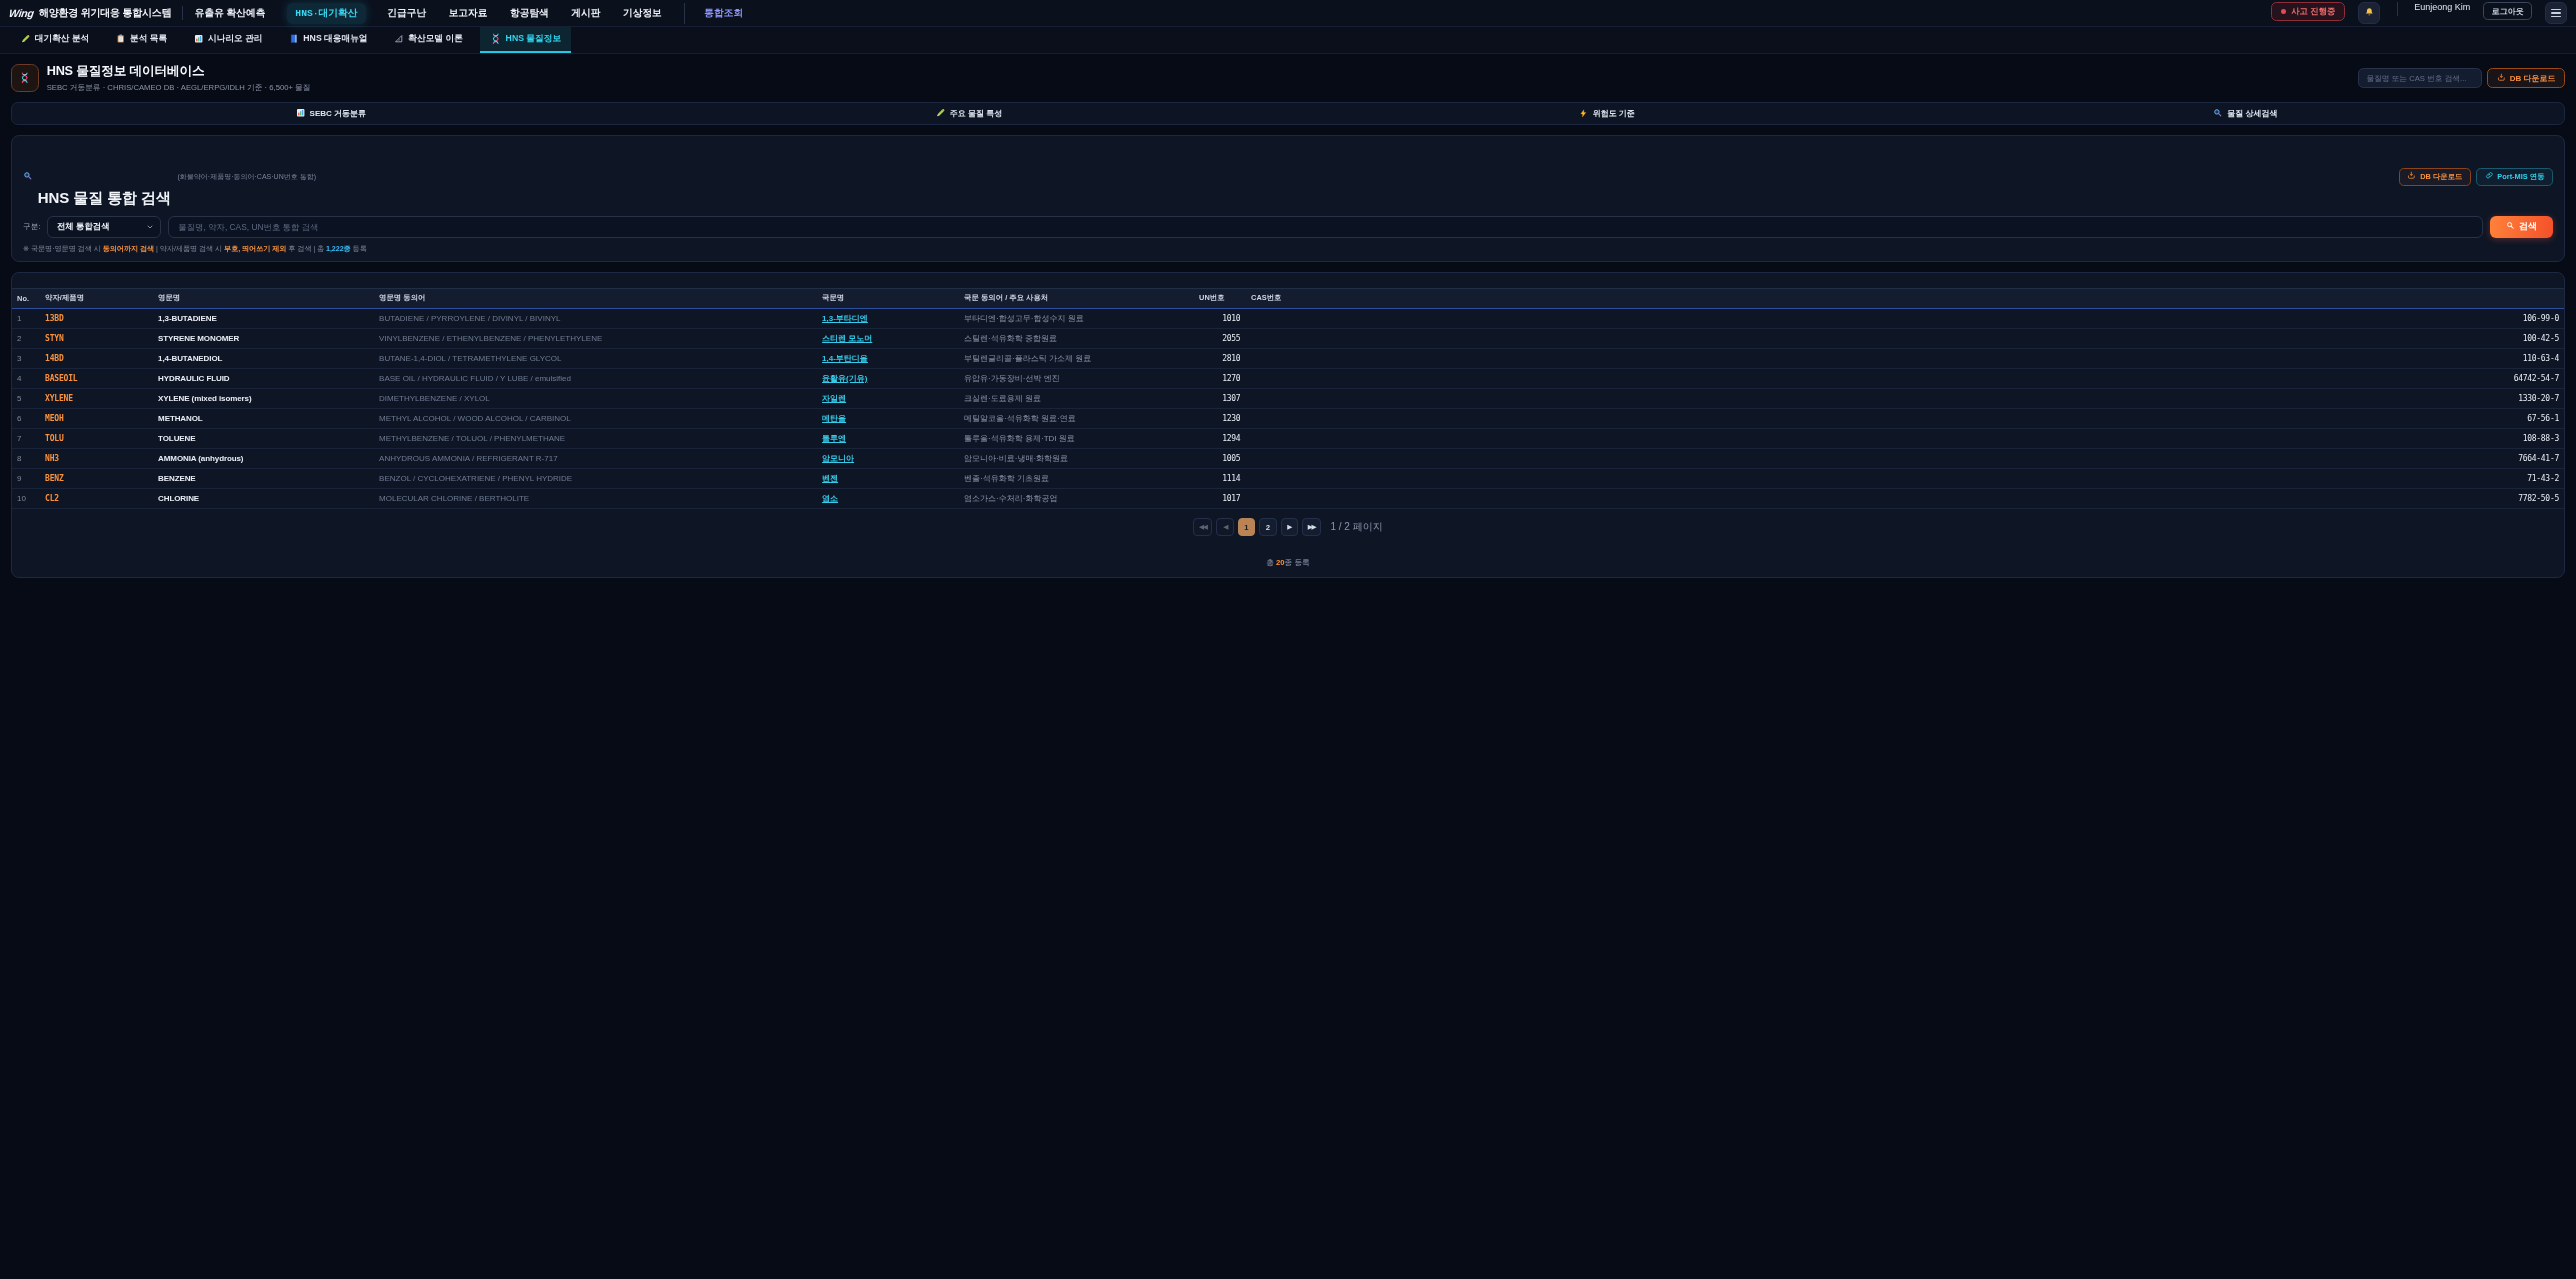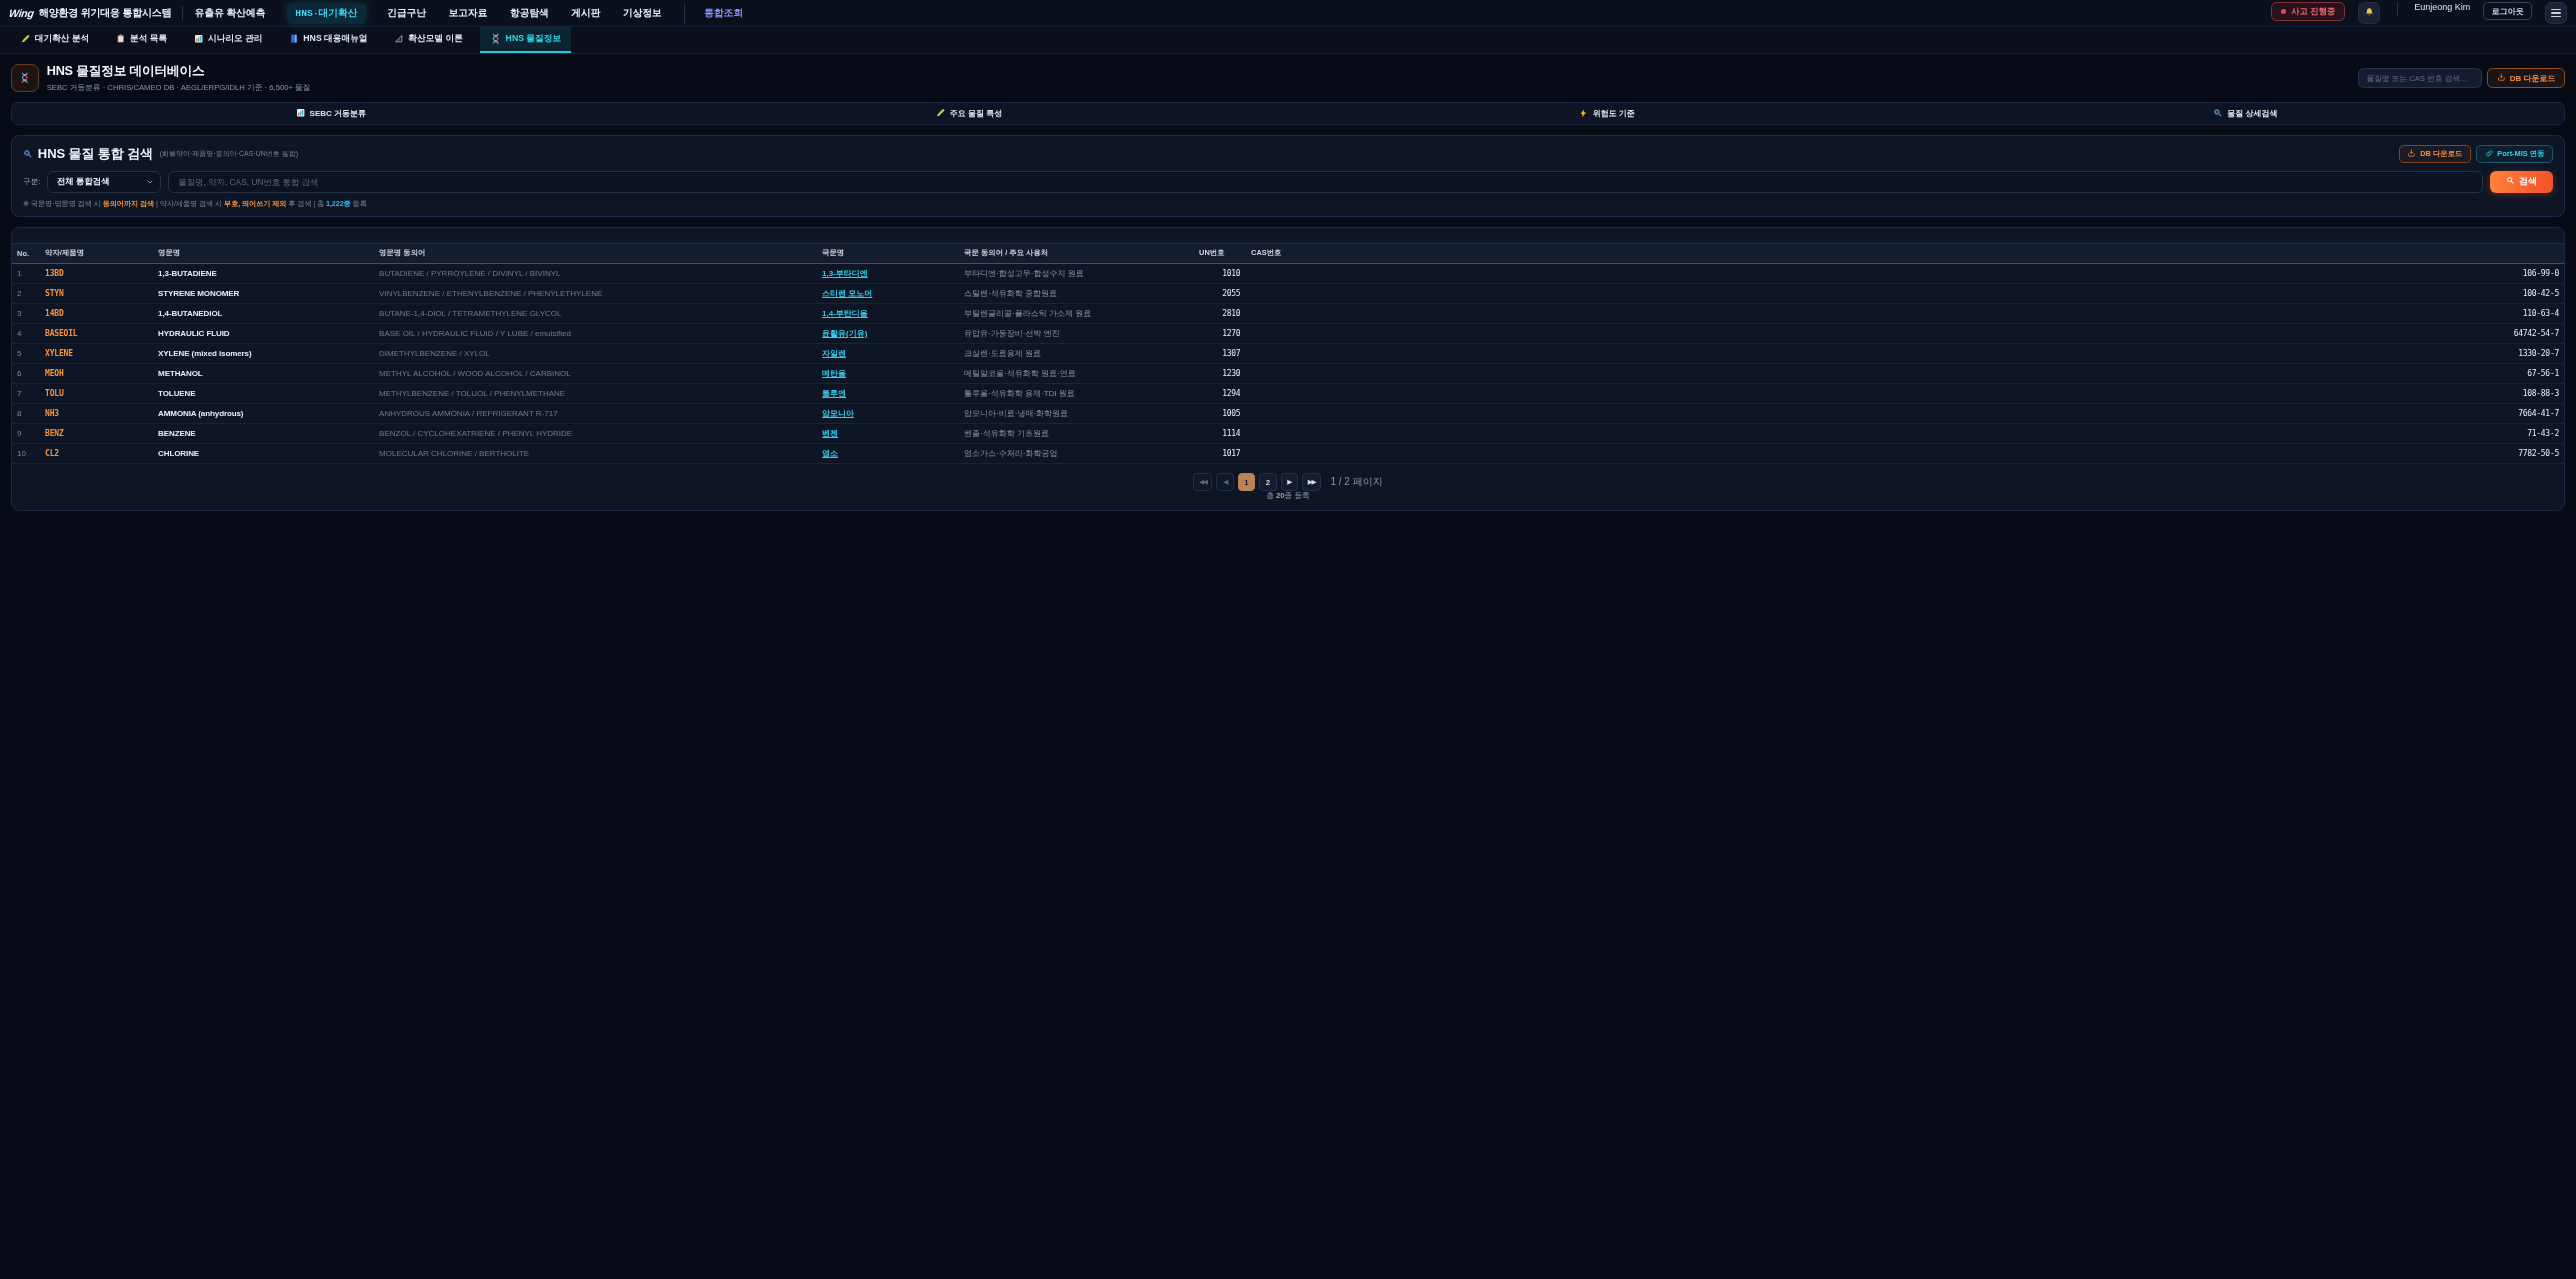--- a/index.html
+++ b/index.html
@@ -75,21 +75,21 @@
 
   
   .quicknav { margin-top:9.4px; height:23px; background:#0d1424; border:0.7px solid #1b2740; border-radius:6.7px; display:flex; }
   .quicknav-item { flex:1; display:flex; align-items:center; justify-content:center; gap:4.7px; font-size:8px; font-weight:700; color:#dfe6f0; cursor:pointer; }
 
   
   .card { margin-top:10px; background:#0e1626; border:0.7px solid #1d2944; border-radius:8px; }
   .search-card { padding:8.7px 11.4px 7.4px; }
   .card-title-row { display:flex; align-items:center; justify-content:space-between; }
   .card-title-left { display:flex; align-items:center; gap:5.4px; }
-  .card-title { font-size:13px; font-weight:800; color:#f2f5fa; letter-spacing:-0.1px; }
+  .card-title { font-size:15px; font-weight:800; color:#f2f5fa; letter-spacing:-0.1px;margin-top:44px; }
   .card-title-sub { font-size:7px; color:#7b8599; margin-left:1.3px; }
   .card-title-btns { display:flex; align-items:center; gap:5.4px; }
   .btn-sm { display:flex; align-items:center; gap:4px; height:18px; padding:0 7.4px; border-radius:4.7px; font-size:7.4px; font-weight:800; cursor:pointer; white-space:nowrap; font-family:inherit; background:transparent; }
   .btn-sm.orange { border:0.7px solid #8a431c; background:rgba(251,146,60,.05); color:#fb923c; }
   .btn-sm.cyan { border:0.7px solid #1b5a6e; background:rgba(46,211,238,.05); color:#2ed3ee;text-align:right; }
 
   .search-controls { margin-top:7.4px; display:flex; align-items:center; gap:6.7px; }
   .field-label { font-size:7.7px; color:#9aa4b8; flex:none; }
   .select {
     position:relative; display:flex; align-items:center; height:22px; background:#0b1322; border:0.7px solid #273247;
@@ -141,21 +141,21 @@
   .pagination { margin-top:9.4px; display:flex; align-items:center; justify-content:center; gap:4px; }
   .page-btn {
     min-width:17.4px; height:17.4px; padding:0 4.7px; border-radius:4px; background:#141d30; border:0.7px solid #232f4a;
     color:#d6dde9; font-size:6.7px; display:flex; align-items:center; justify-content:center;
     cursor:pointer; letter-spacing:-1.3px; font-family:inherit;
   }
   .page-btn.num { font-size:7.7px; letter-spacing:0; font-weight:700; }
   .page-btn.disabled { color:#5a6478; background:#101828; cursor:default; }
   .page-btn.current { background:#b98355; border-color:#b98355; color:#141a28; font-weight:800; }
   .page-info { margin-left:5.4px; font-size:10px; color:#8c96aa; }
-  .total-line { margin-top:0; text-align:center; font-size:7.7px; color:#98a2b5; }
+  .total-line { margin-top:22px; text-align:center; font-size:7.7px; color:#98a2b5; }
   .total-line b { color:#fb923c; font-weight:800; }
 </style>
 </head>
 <body>
 
 <div class="app">
 
   <header class="topnav">
     <div class="nav-left">
       <div class="brand">

